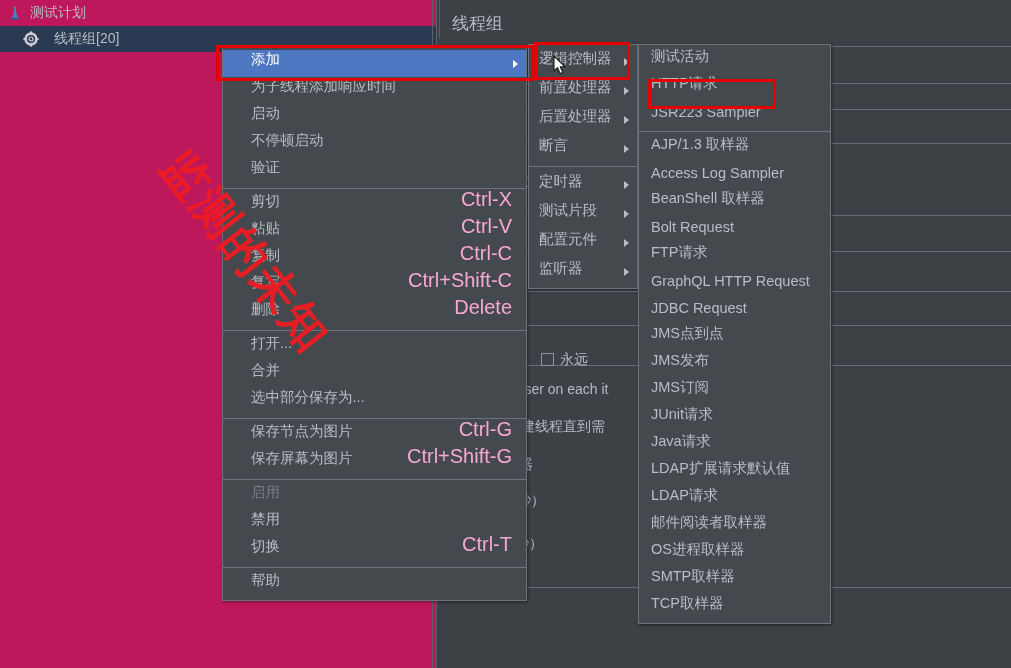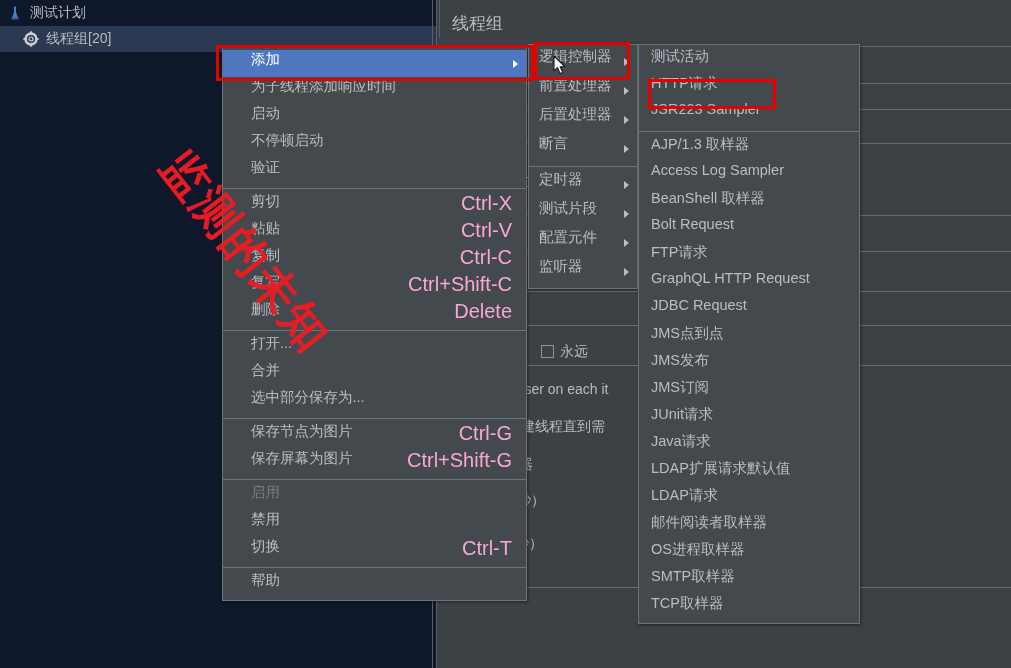--- a/index.html
+++ b/index.html
@@ -13,33 +13,33 @@
   #app {
     position: relative;
     width: 1011px; height: 668px;
     background: #3c4145;
   }
 
   
   .tree-panel {
     position: absolute; left: 0; top: 0;
     width: 437px; height: 668px;
-    background: #0f172a;
+    background: #be185d;
     border-right: 1px solid #5a6065;
   }
   .tree-row {
     display: flex; align-items: center;
     height: 26px;
     padding-left: 6px;
     color: #b6bcc2;
     font-size: 14px;
     white-space: nowrap;
   }
   .tree-row.selected { background: #2b3a52; }
-  .tree-row.indent { padding-left: 22px; }
+  .tree-row.indent { padding-left: 22px; gap: 8px; }
   .tree-icon {
     width: 18px; height: 18px;
     margin-right: 6px;
     display: inline-flex; align-items: center; justify-content: center;
     flex: 0 0 auto;
   }
 
   .right-panel {
     position: absolute; left: 438px; top: 0;
     width: 573px; height: 668px;
@@ -94,21 +94,21 @@
     position: absolute;
     background: #44494d;
     border: 1px solid #6d7479;
     padding: 2px 0;
     box-shadow: 1px 1px 3px rgba(0,0,0,0.45);
     z-index: 20;
   }
   .mi {
     position: relative;
     display: flex;
-    align-items: flex-start;
+    align-items: flex-end;
     height: 27px;
     padding: 0 10px 8px 20px;
     color: #b8bec4;
     font-size: 14.5px;
     white-space: nowrap;
     cursor: default;
   }
   .mi.hl { background: #4d77c0; color: #ffffff; }
   .mi.disabled { color: #777e84; }
   .mi .lbl { flex: 0 0 auto; }
@@ -120,21 +120,21 @@
     width: 0; height: 0;
     border-left: 5px solid #b8bec4;
     border-top: 4px solid transparent;
     border-bottom: 4px solid transparent;
   }
   .mi.hl .arrow { border-left-color: #ffffff; }
   .msep { height: 1px; background: #6d7479; margin: 3px 0; }
 
   #menu1 { left: 222px; top: 47px; width: 305px; }
   #menu2 { left: 528px; top: 44px; width: 110px; }
-  #menu3 { left: 638px; top: 44px; width: 222px; }
+  #menu3 { left: 638px; top: 44px; width: 193px; }
 
   #menu1 .mi { padding-left: 28px; padding-right: 14px; }
   #menu2 .mi { padding-left: 10px; padding-right: 18px; height: 29px; }
   #menu3 .mi { padding-left: 12px; padding-right: 10px; }
 
   
   .redbox {
     position: absolute;
     border: 3px solid #e60000;
     z-index: 40;
@@ -207,21 +207,21 @@
         <div class="rp-sep" style="top: 36px;"></div>
         <div class="rp-sep" style="top: 62px;"></div>
         <div class="rp-sep" style="top: 96px;"></div>
         <div class="rp-sep" style="top: 168px;"></div>
         <div class="rp-sep" style="top: 204px;"></div>
         <div class="rp-sep" style="top: 244px;"></div>
         <div class="rp-sep" style="top: 278px;"></div>
         <div class="rp-sep" style="top: 318px;"></div>
         <div class="rp-text" style="left: 4px; top: 126px;"><span>止测试</span></div>
         <div class="rp-text" style="left: 62px; top: 126px;"><span class="rp-radio"></span><span>立即停止测试</span></div>
-        <div class="rp-text" style="left: 96px; top: 296px; text-align: right;"><span class="rp-check"></span><span>永远</span></div>
+        <div class="rp-text" style="left: 96px; top: 304px; text-align: right;"><span class="rp-check"></span><span>永远</span></div>
         <div class="rp-text" style="left: 60px; top: 334px;"><span>e user on each it</span></div>
         <div class="rp-text" style="left: 62px; top: 371px;"><span>创建线程直到需</span></div>
         <div class="rp-text" style="left: 74px; top: 409px;"><span>器</span></div>
         <div class="rp-text" style="left: 58px; top: 445px;"><span>（秒）</span></div>
         <div class="rp-text" style="left: 56px; top: 488px;"><span>（秒）</span></div>
       </div>
     <div class="vline" style="left:-6px;top:0;height:668px;"></div>
     <div class="vline" style="left:1px;top:0;height:38px;"></div>
   </div>
 

